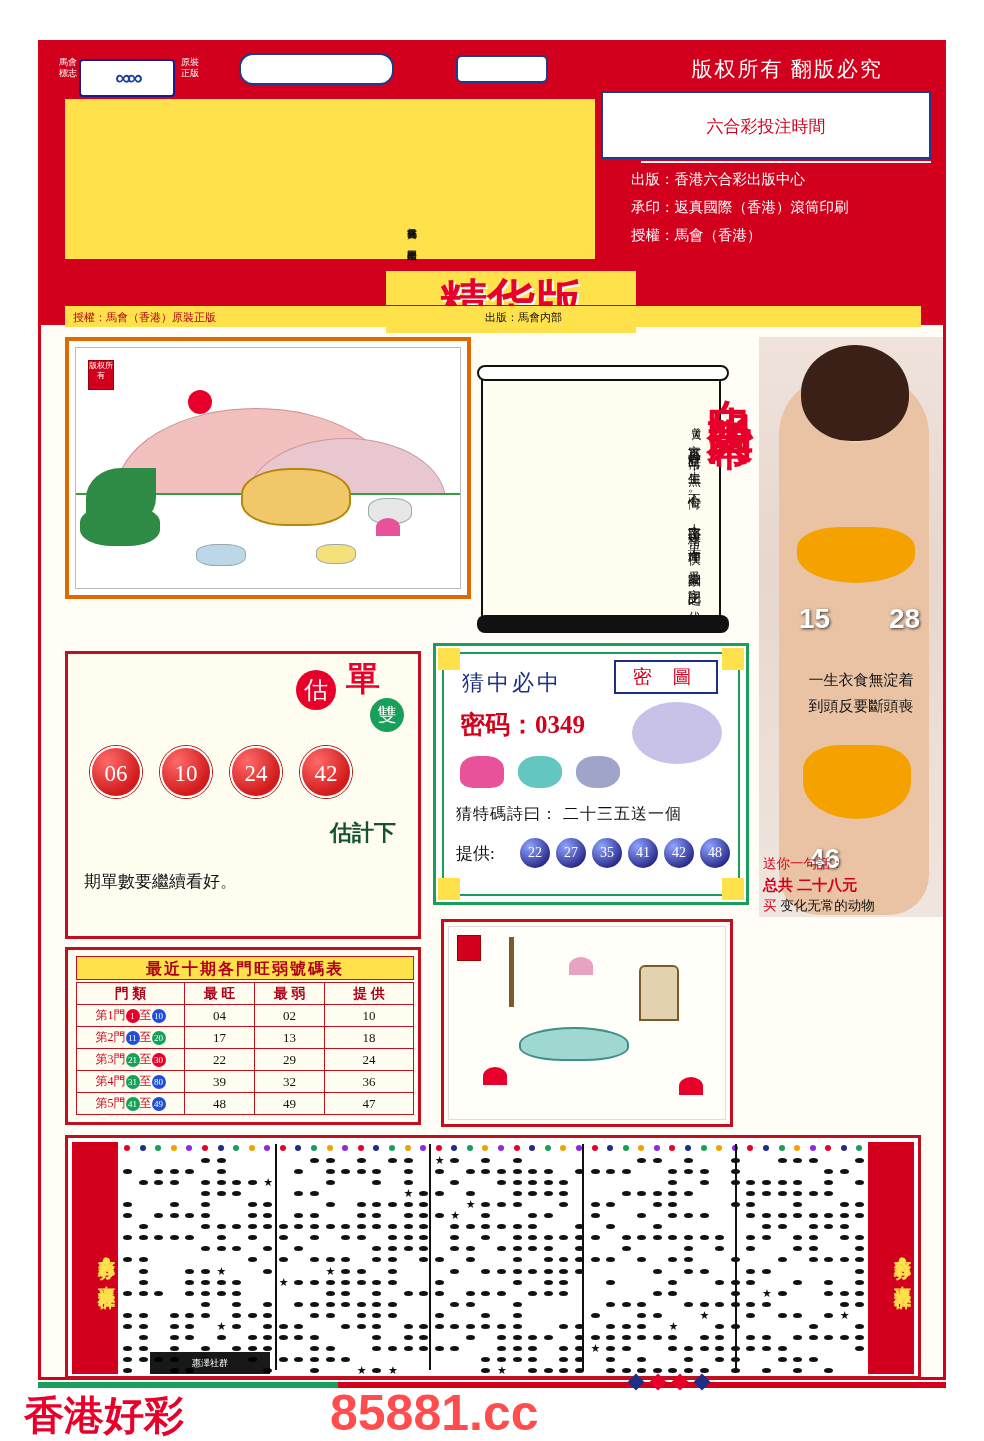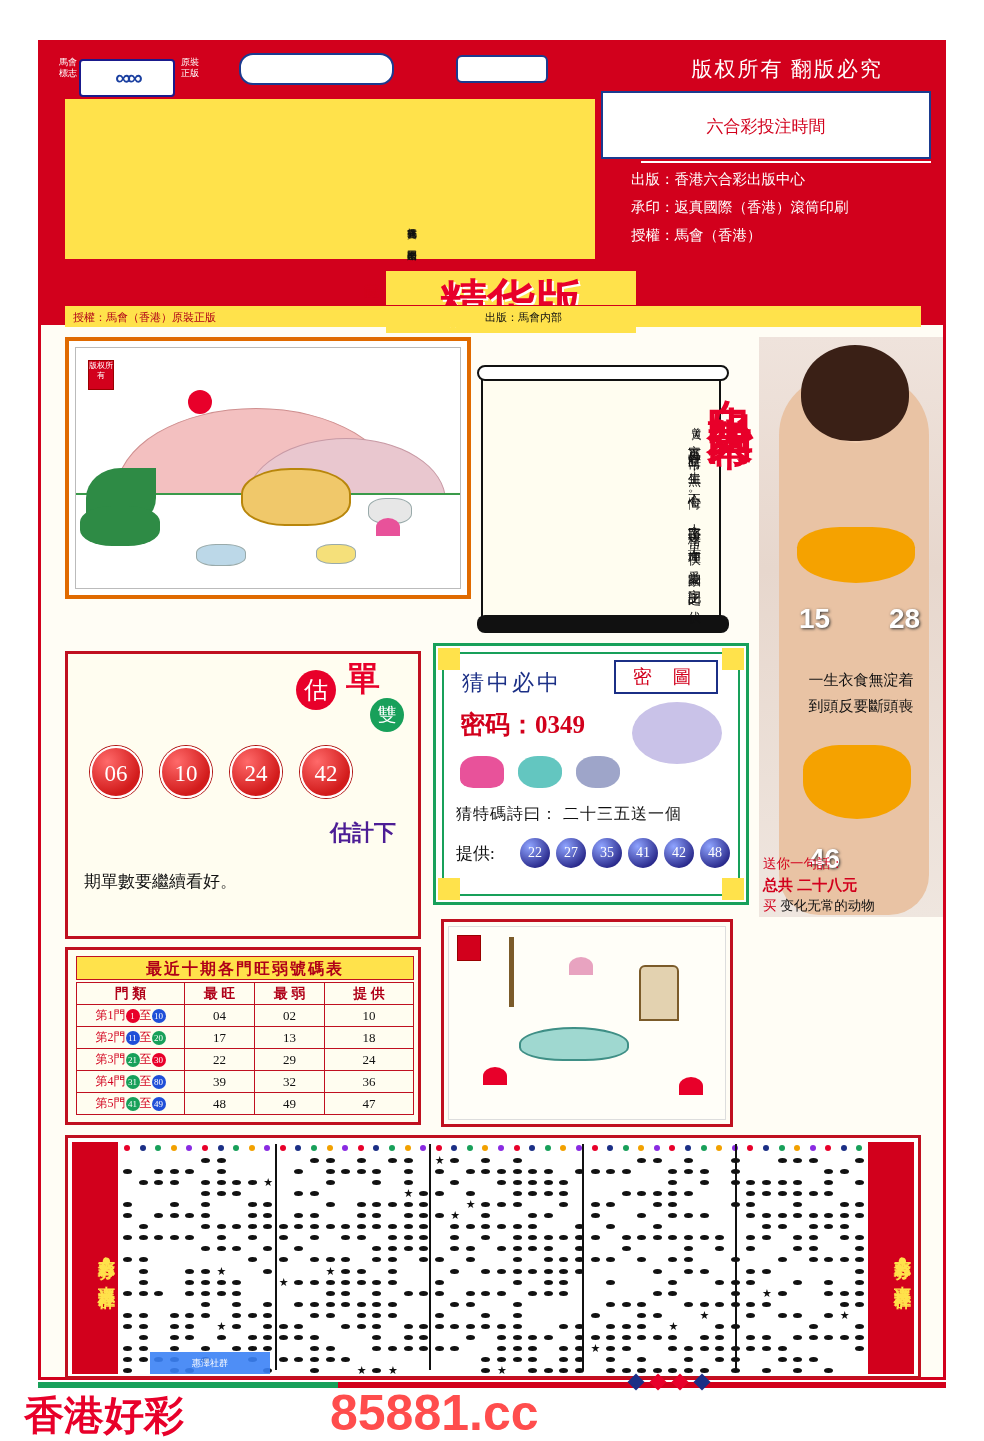--- a/index.html
+++ b/index.html
@@ -225,21 +225,21 @@
   }
   .ballrow { position:absolute; left:22px; top:92px; display:flex; gap:18px; }
   .ball {
     width:52px; height:52px; border-radius:50%;
     background:radial-gradient(circle at 32% 28%, #ff6a6a, #d21b1b 70%);
     color:#fff; font-size:23px; text-align:center; line-height:52px;
     font-family:"Liberation Serif", serif;
     border:2px solid #fff; box-shadow:0 0 0 1px #b01010;
   }
   .gujixia {
-    position:absolute; right:22px; top:164px; font-size:22px; color:#4c1d95;
+    position:absolute; right:22px; top:164px; font-size:22px; color:#14532d;
     font-family:Liberation Mono, monospace; font-weight:bold;
   }
   .panelA-note {
     position:absolute; left:16px; top:216px; font-size:17px; color:#111;
     font-family:"Liberation Serif", serif;
   }
 
   
   .panelB {
     position:absolute; left:392px; top:600px; width:316px; height:262px;
@@ -355,21 +355,21 @@
     position:absolute; left:24px; top:1388px; font-size:40px; font-weight:bold;
     color:#e8002a; font-family:"Liberation Serif", serif;
     text-shadow:1px 1px 0 #fff;
   }
   .footer-right {
     position:absolute; left:330px; top:1384px; font-size:50px; font-weight:bold;
     color:#ff4d4d; font-family:"Liberation Sans", sans-serif;
   }
   .wm {
     position:absolute; left:150px; top:1352px; width:120px; height:22px;
-    background:#3b82f6; color:#fff; font-size:9px; text-align:center; line-height:22px;
+    background:#000000; color:#fff; font-size:9px; text-align:center; line-height:22px;
     opacity:.9;
   }
 </style>
 </head>
 <body>
 
 <div class="page">
   <div class="sheet">
 
     <div class="masthead">

